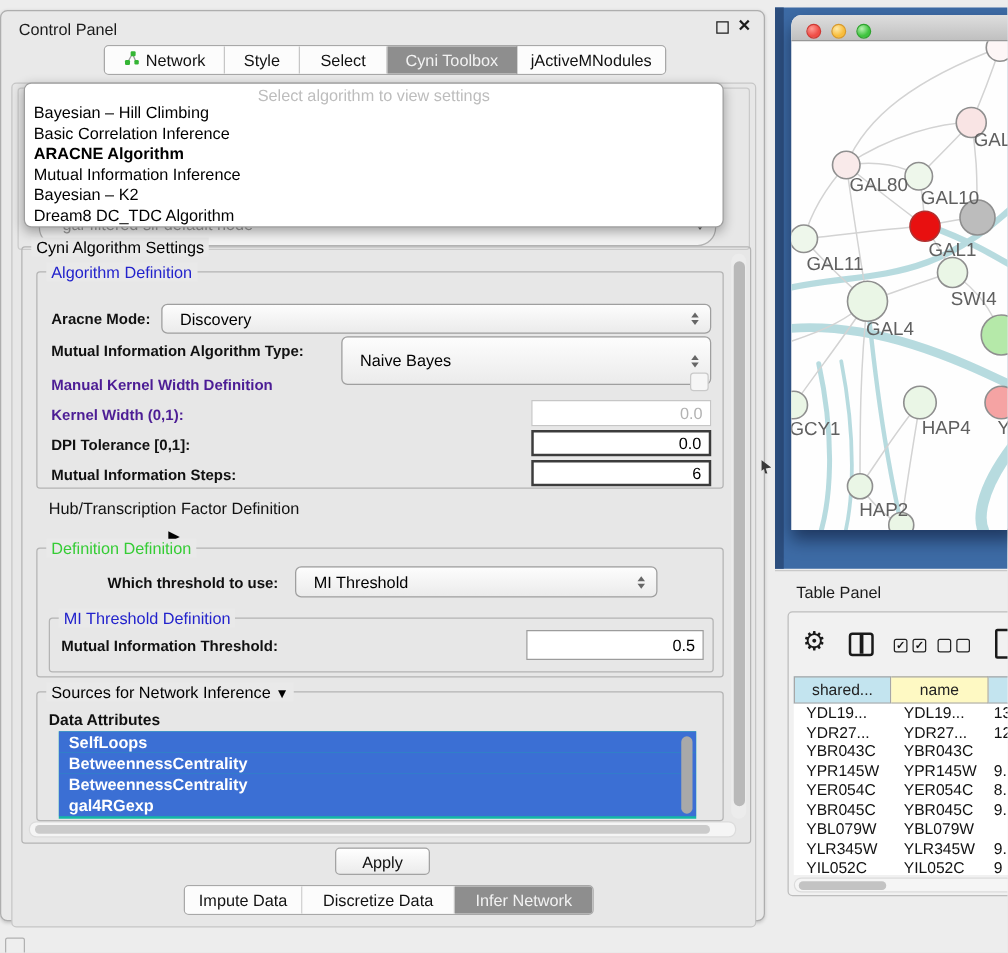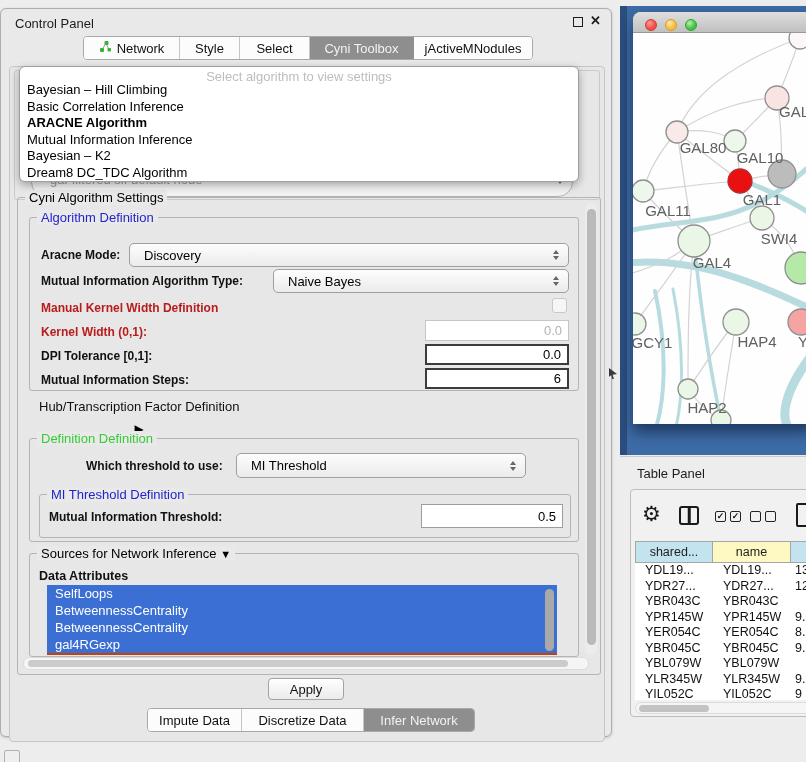--- a/index.html
+++ b/index.html
@@ -36,21 +36,21 @@
            border:1px solid #9e9e9e; border-radius:6px; box-shadow:0 3px 9px rgba(0,0,0,.32); overflow:hidden; }
   .popup-ph { height:15px; text-align:center; font-size:13px; color:#bdbdbd; padding-top:2px; }
   .popup-item { height:16.5px; font-size:13px; color:#000; padding-left:7px; line-height:16.5px; white-space:nowrap; }
   .popup-item.bold { font-weight:bold; }
 
   
   .group { border:1px solid #b4b4b4; border-radius:3px; }
   .gtitle { font-size:13px; background:#e9e9e9; padding:0 4px; white-space:nowrap; z-index:5; }
   .blue { color:#2323cc; } .green { color:#35cc35; }
   .lbl { font-size:12px; font-weight:bold; color:#111; white-space:nowrap; }
-  .lbl.dis { color:#b91c1c; }
+  .lbl.dis { color:#4c1d95; }
 
   .combo { background:linear-gradient(#fdfdfd,#ebebeb); border:1px solid #9f9f9f; border-radius:5px;
            display:flex; align-items:center; padding-left:14px; font-size:13px; color:#000; }
   .stepper { position:absolute; right:9px; top:50%; transform:translateY(-50%); display:flex; flex-direction:column; gap:2px; }
   .tri-up { width:0; height:0; border-left:3.5px solid transparent; border-right:3.5px solid transparent; border-bottom:4.5px solid #666; }
   .tri-dn { width:0; height:0; border-left:3.5px solid transparent; border-right:3.5px solid transparent; border-top:4.5px solid #666; }
 
   .field { background:#fff; font-size:13px; display:flex; align-items:center; justify-content:flex-end; padding-right:6px; }
   .field.dim { border:1px solid #c6c6c6; color:#b3b3b3; }
   .field.dark { border:2px solid #3c3c3c; color:#000; }
@@ -58,21 +58,21 @@
 
   .checkbox { width:15px; height:15px; border:1px solid #c9c9c9; border-radius:3px; background:#f6f6f6; }
 
   .vtrack { background:#ececec; border-radius:6px; }
   .thumb { background:#b9b9b9; border-radius:5px; }
   .htrack { background:#f5f5f5; border:1px solid #dcdcdc; border-radius:6px; }
 
   .expander { display:flex; align-items:center; gap:8px; font-size:13px; color:#111; }
   .arrow { font-size:12px; color:#000; }
 
-  .attr-list { background:#c2410c; overflow:hidden; }
+  .attr-list { background:#14b8a6; overflow:hidden;font-weight:bold; }
   .attr-item { height:17px; line-height:17px; background:#3b6fd4; color:#fff; font-size:13px; padding-left:8px; }
 
   .btn { background:linear-gradient(#ffffff,#ebebeb); border:1px solid #a3a3a3; border-radius:4px;
          font-size:13px; color:#111; display:flex; align-items:center; justify-content:center; }
 
   
   .desktop { left:620px; top:6px; width:186px; height:449px; background:#3d6ba5; }
   .desktop-edge { left:620px; top:6px; width:7px; height:449px; background:#2c4e7e; }
   .netwin { left:633px; top:12px; width:180px; height:412px; background:#fefefe;
             border-radius:8px 0 0 0; overflow:hidden; box-shadow:0 8px 14px rgba(5,15,40,.55); }
@@ -176,21 +176,21 @@
   <div class="abs lbl" style="left:40px;top:239px;">Aracne Mode:</div>
   <div class="abs combo" style="left:128px;top:234px;width:440px;height:24px;">
     <span>Discovery</span>
     <span class="stepper">
         <span class="tri-up"></span>
         <span class="tri-dn"></span>
       </span>
   </div>
 
   <div class="abs lbl" style="left:40px;top:265px;">Mutual Information Algorithm Type:</div>
-  <div class="abs combo" style="left:272px;top:260px;width:296px;height:24px;">
+  <div class="abs combo" style="left:272px;top:260px;width:296px;height:39px;">
     <span>Naive Bayes</span>
     <span class="stepper">
         <span class="tri-up"></span>
         <span class="tri-dn"></span>
       </span>
   </div>
 
   <div class="abs lbl dis" style="left:40px;top:292px;">Manual Kernel Width Definition</div>
   <div class="abs checkbox" style="left:551px;top:289px;"></div>
 

